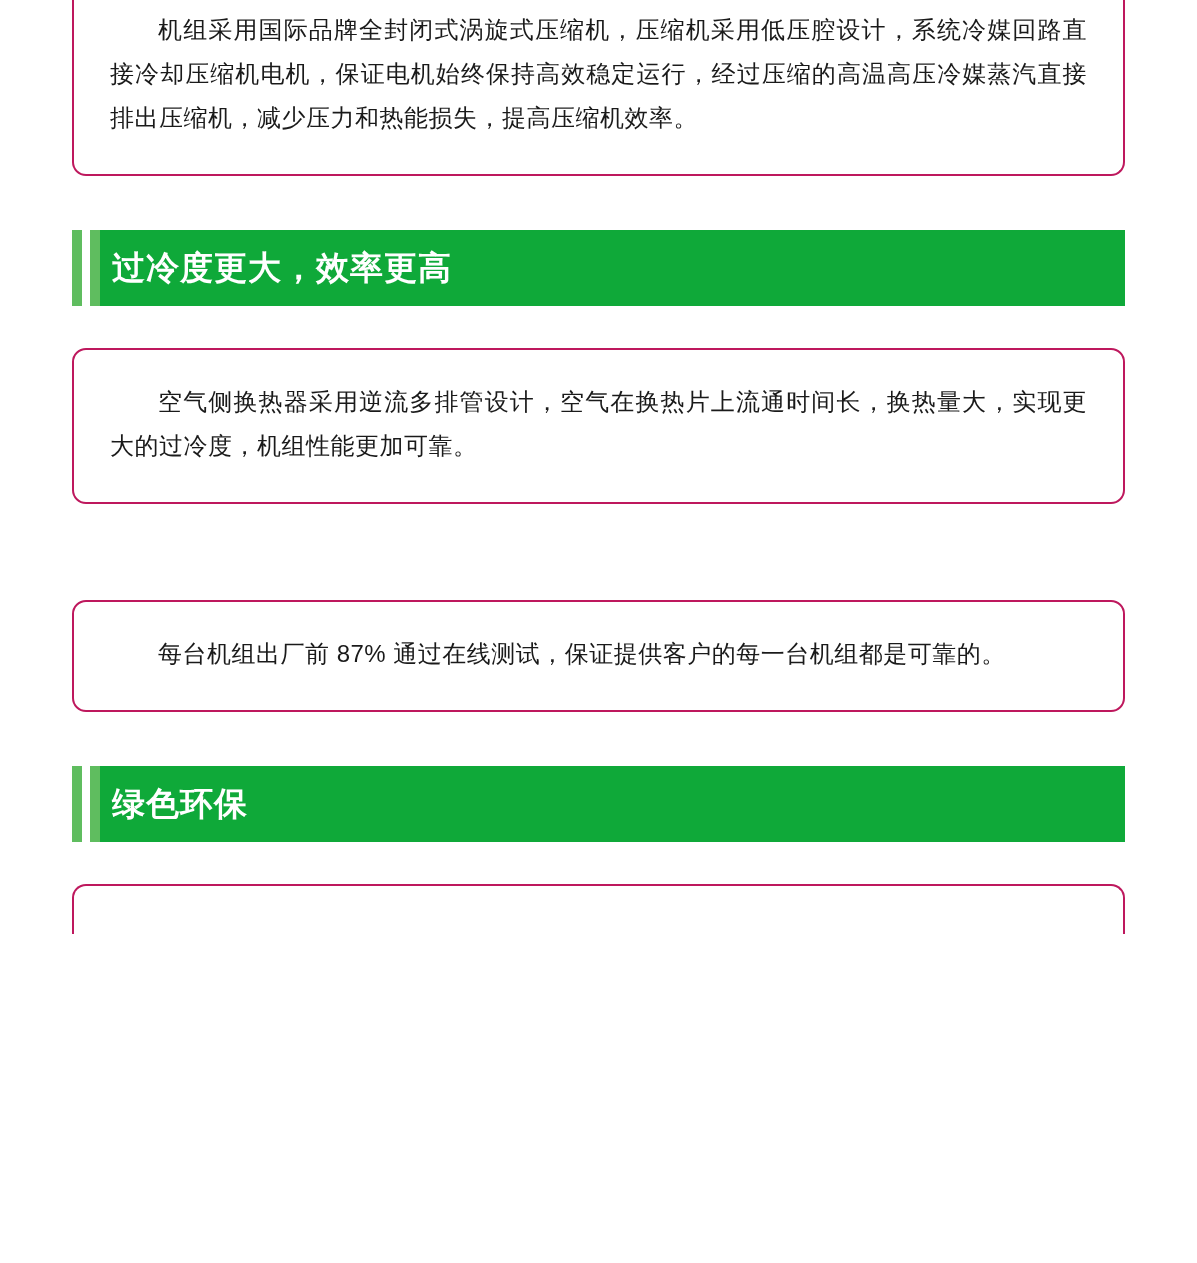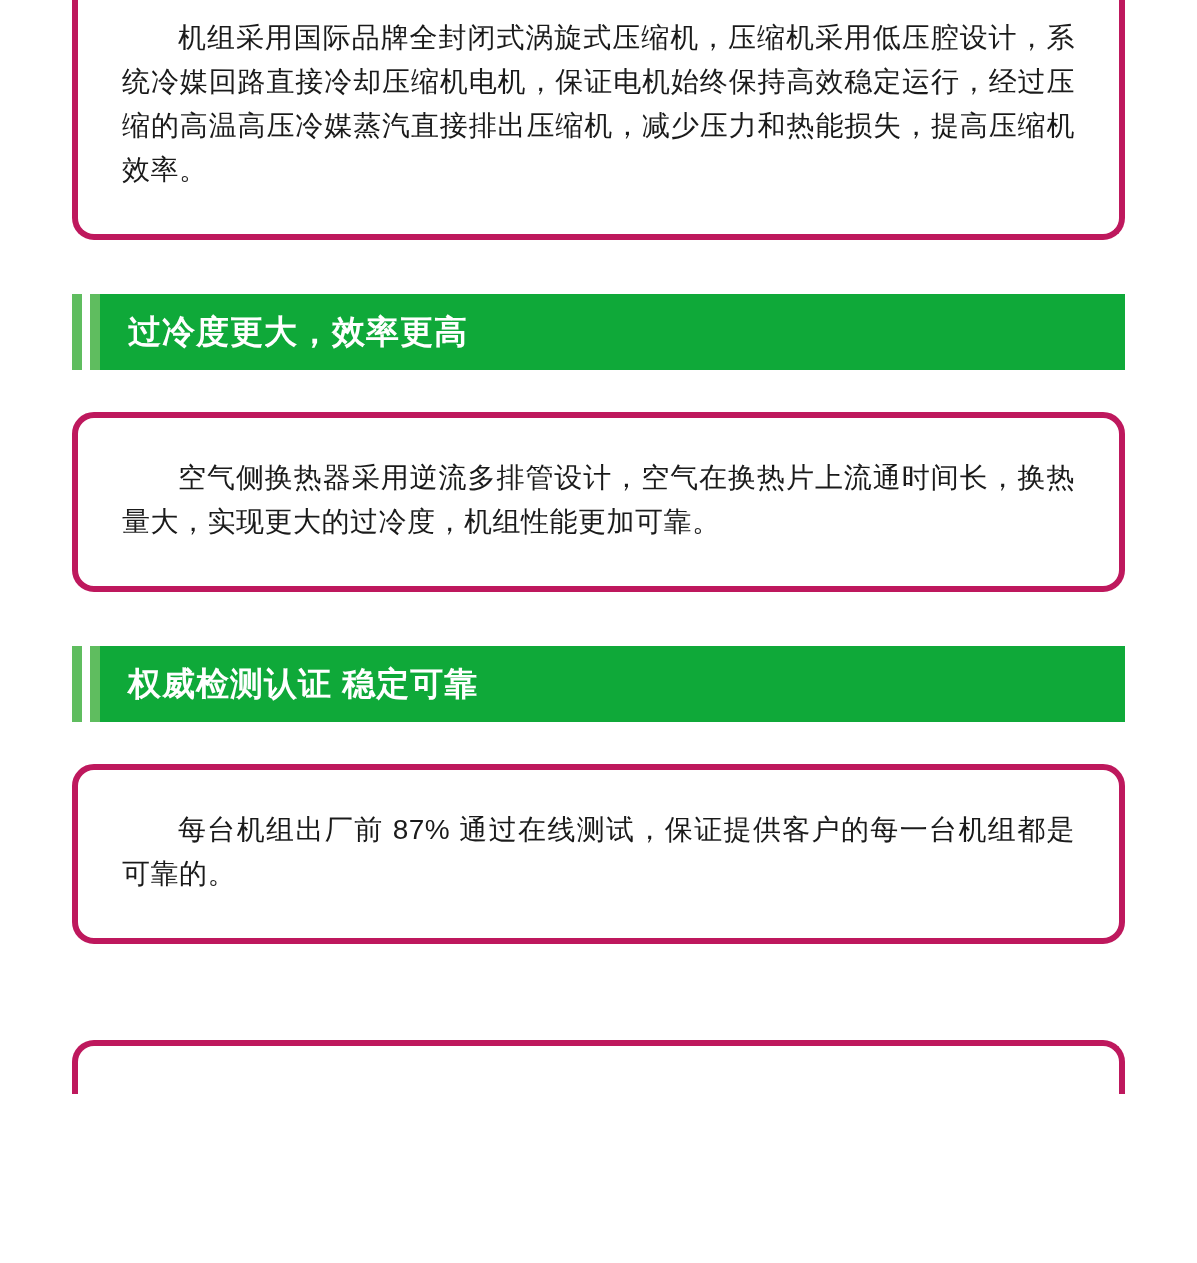--- a/index.html
+++ b/index.html
@@ -16,29 +16,29 @@
   }
   .page {
     width: 1197px;
     position: relative;
     padding: 0;
   }
 
   
   .card {
     margin: 0 72px 0 72px;
-    border: 6px solid #be185d;
-    border-radius: 22px;
+    border: 2px solid #be185d;
+    border-radius: 14px;
     box-sizing: border-box;
     padding: 22px 28px 26px 28px;
     background: #ffffff;
   }
   .card p {
-    margin: 16px;
-    font-size: 28px;
+    margin: 8px;
+    font-size: 24px;
     line-height: 44px;
     color: #1a1a1a;
     text-indent: 2em;
     letter-spacing: 0.5px;
     text-align: justify;
   }
   .card p + p {
     margin-top: 0;
   }
 
@@ -63,21 +63,22 @@
   .bar-accent2 {
     width: 10px;
     background: #5fbd5f;
     flex: 0 0 auto;
   }
   .bar-body {
     flex: 1 1 auto;
     background: #0fa939;
     display: flex;
     align-items: center;
-    padding-left: 28px;
+    padding-left: 12px;
+    font-family: Liberation Mono, monospace;
   }
   .bar-title {
     color: #ffffff;
     font-size: 33px;
     font-weight: bold;
     letter-spacing: 1px;
   }
 
   .spacer-lg { height: 54px; }
   .spacer-md { height: 42px; }
@@ -107,36 +108,36 @@
   </div>
 
   <div class="spacer-md"></div>
 
   <div class="card">
     <p>空气侧换热器采用逆流多排管设计，空气在换热片上流通时间长，换热量大，实现更大的过冷度，机组性能更加可靠。</p>
   </div>
 
   <div class="spacer-lg"></div>
 
-  <div class="section-bar">
-    <div class="bar-accent"></div>
-    <div class="bar-gap"></div>
-    <div class="bar-accent2"></div>
-    <div class="bar-body">
-      <span class="bar-title">权威检测认证 稳定可靠</span>
-    </div>
-  </div>
 
   <div class="spacer-md"></div>
 
   <div class="card">
     <p>每台机组出厂前 87% 通过在线测试，保证提供客户的每一台机组都是可靠的。</p>
   </div>
 
   <div class="spacer-lg"></div>
 
+  <div class="section-bar">
+    <div class="bar-accent"></div>
+    <div class="bar-gap"></div>
+    <div class="bar-accent2"></div>
+    <div class="bar-body">
+      <span class="bar-title">绿色环保</span>
+    </div>
+  </div>
 
   <div class="spacer-md"></div>
 
   <div class="card clip-card" style="height:40px; border-bottom:none; border-bottom-left-radius:0; border-bottom-right-radius:0;">
   </div>
 
 </div>
 
 </body></html>

